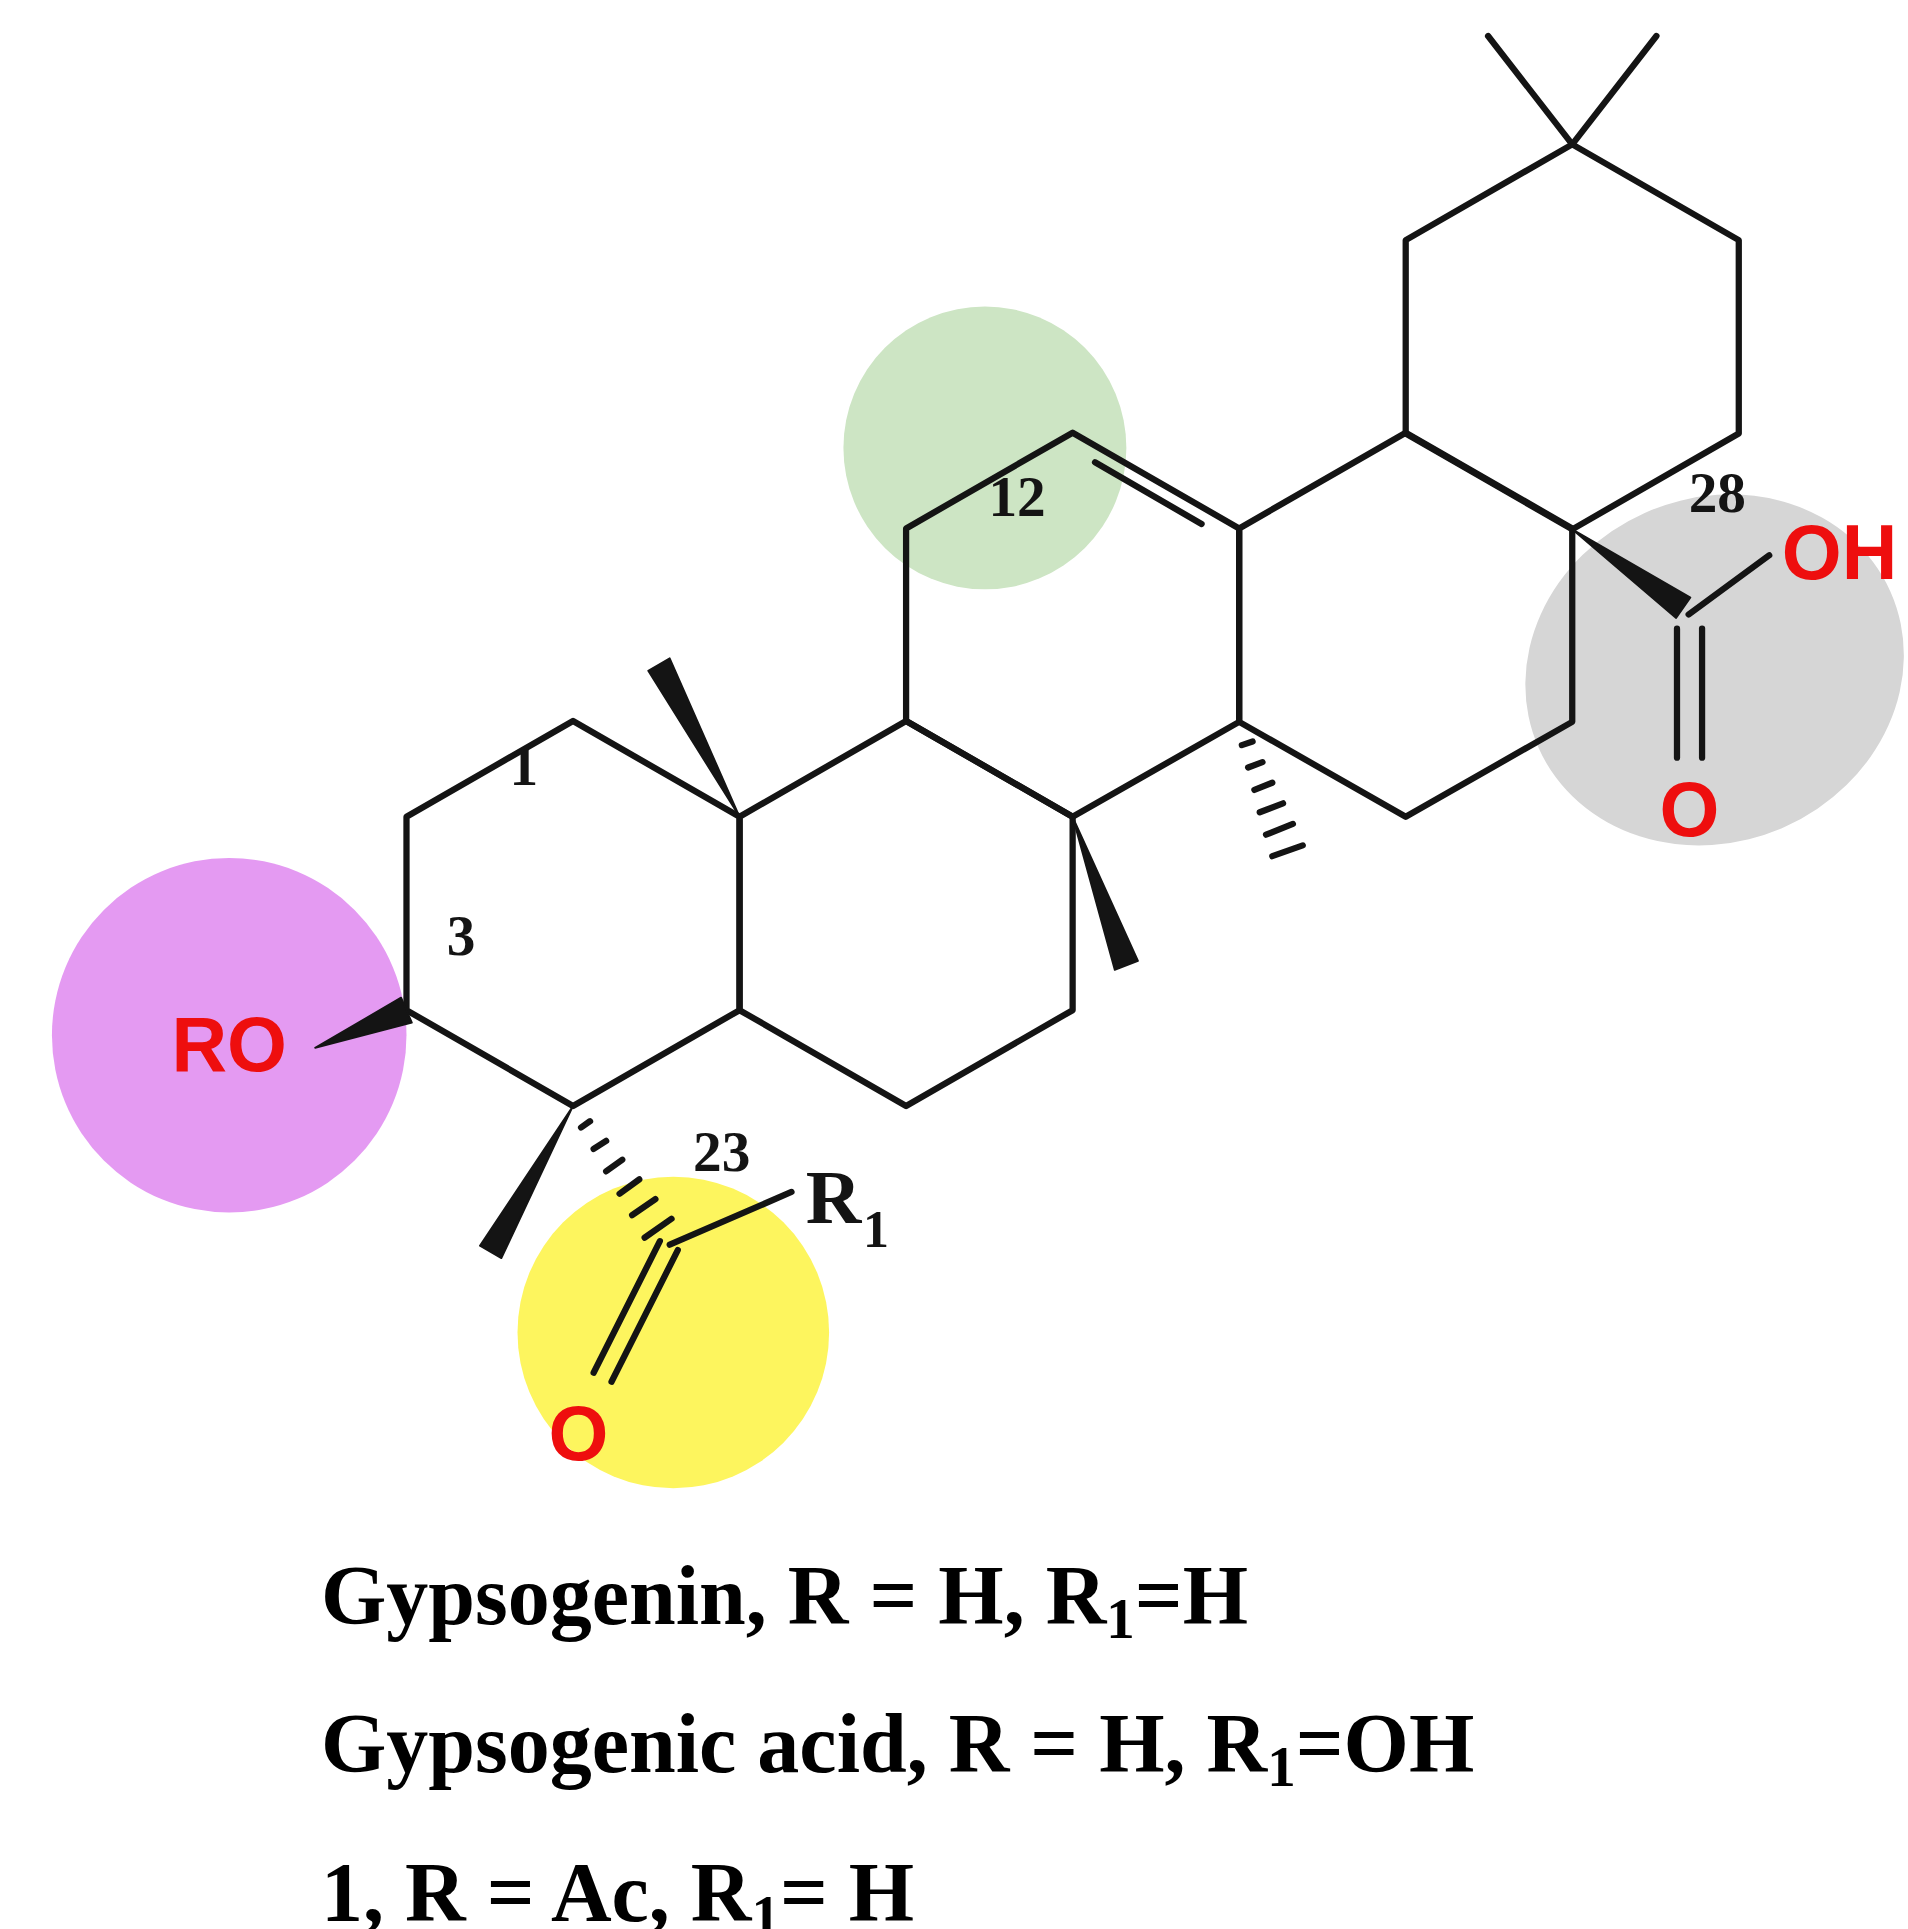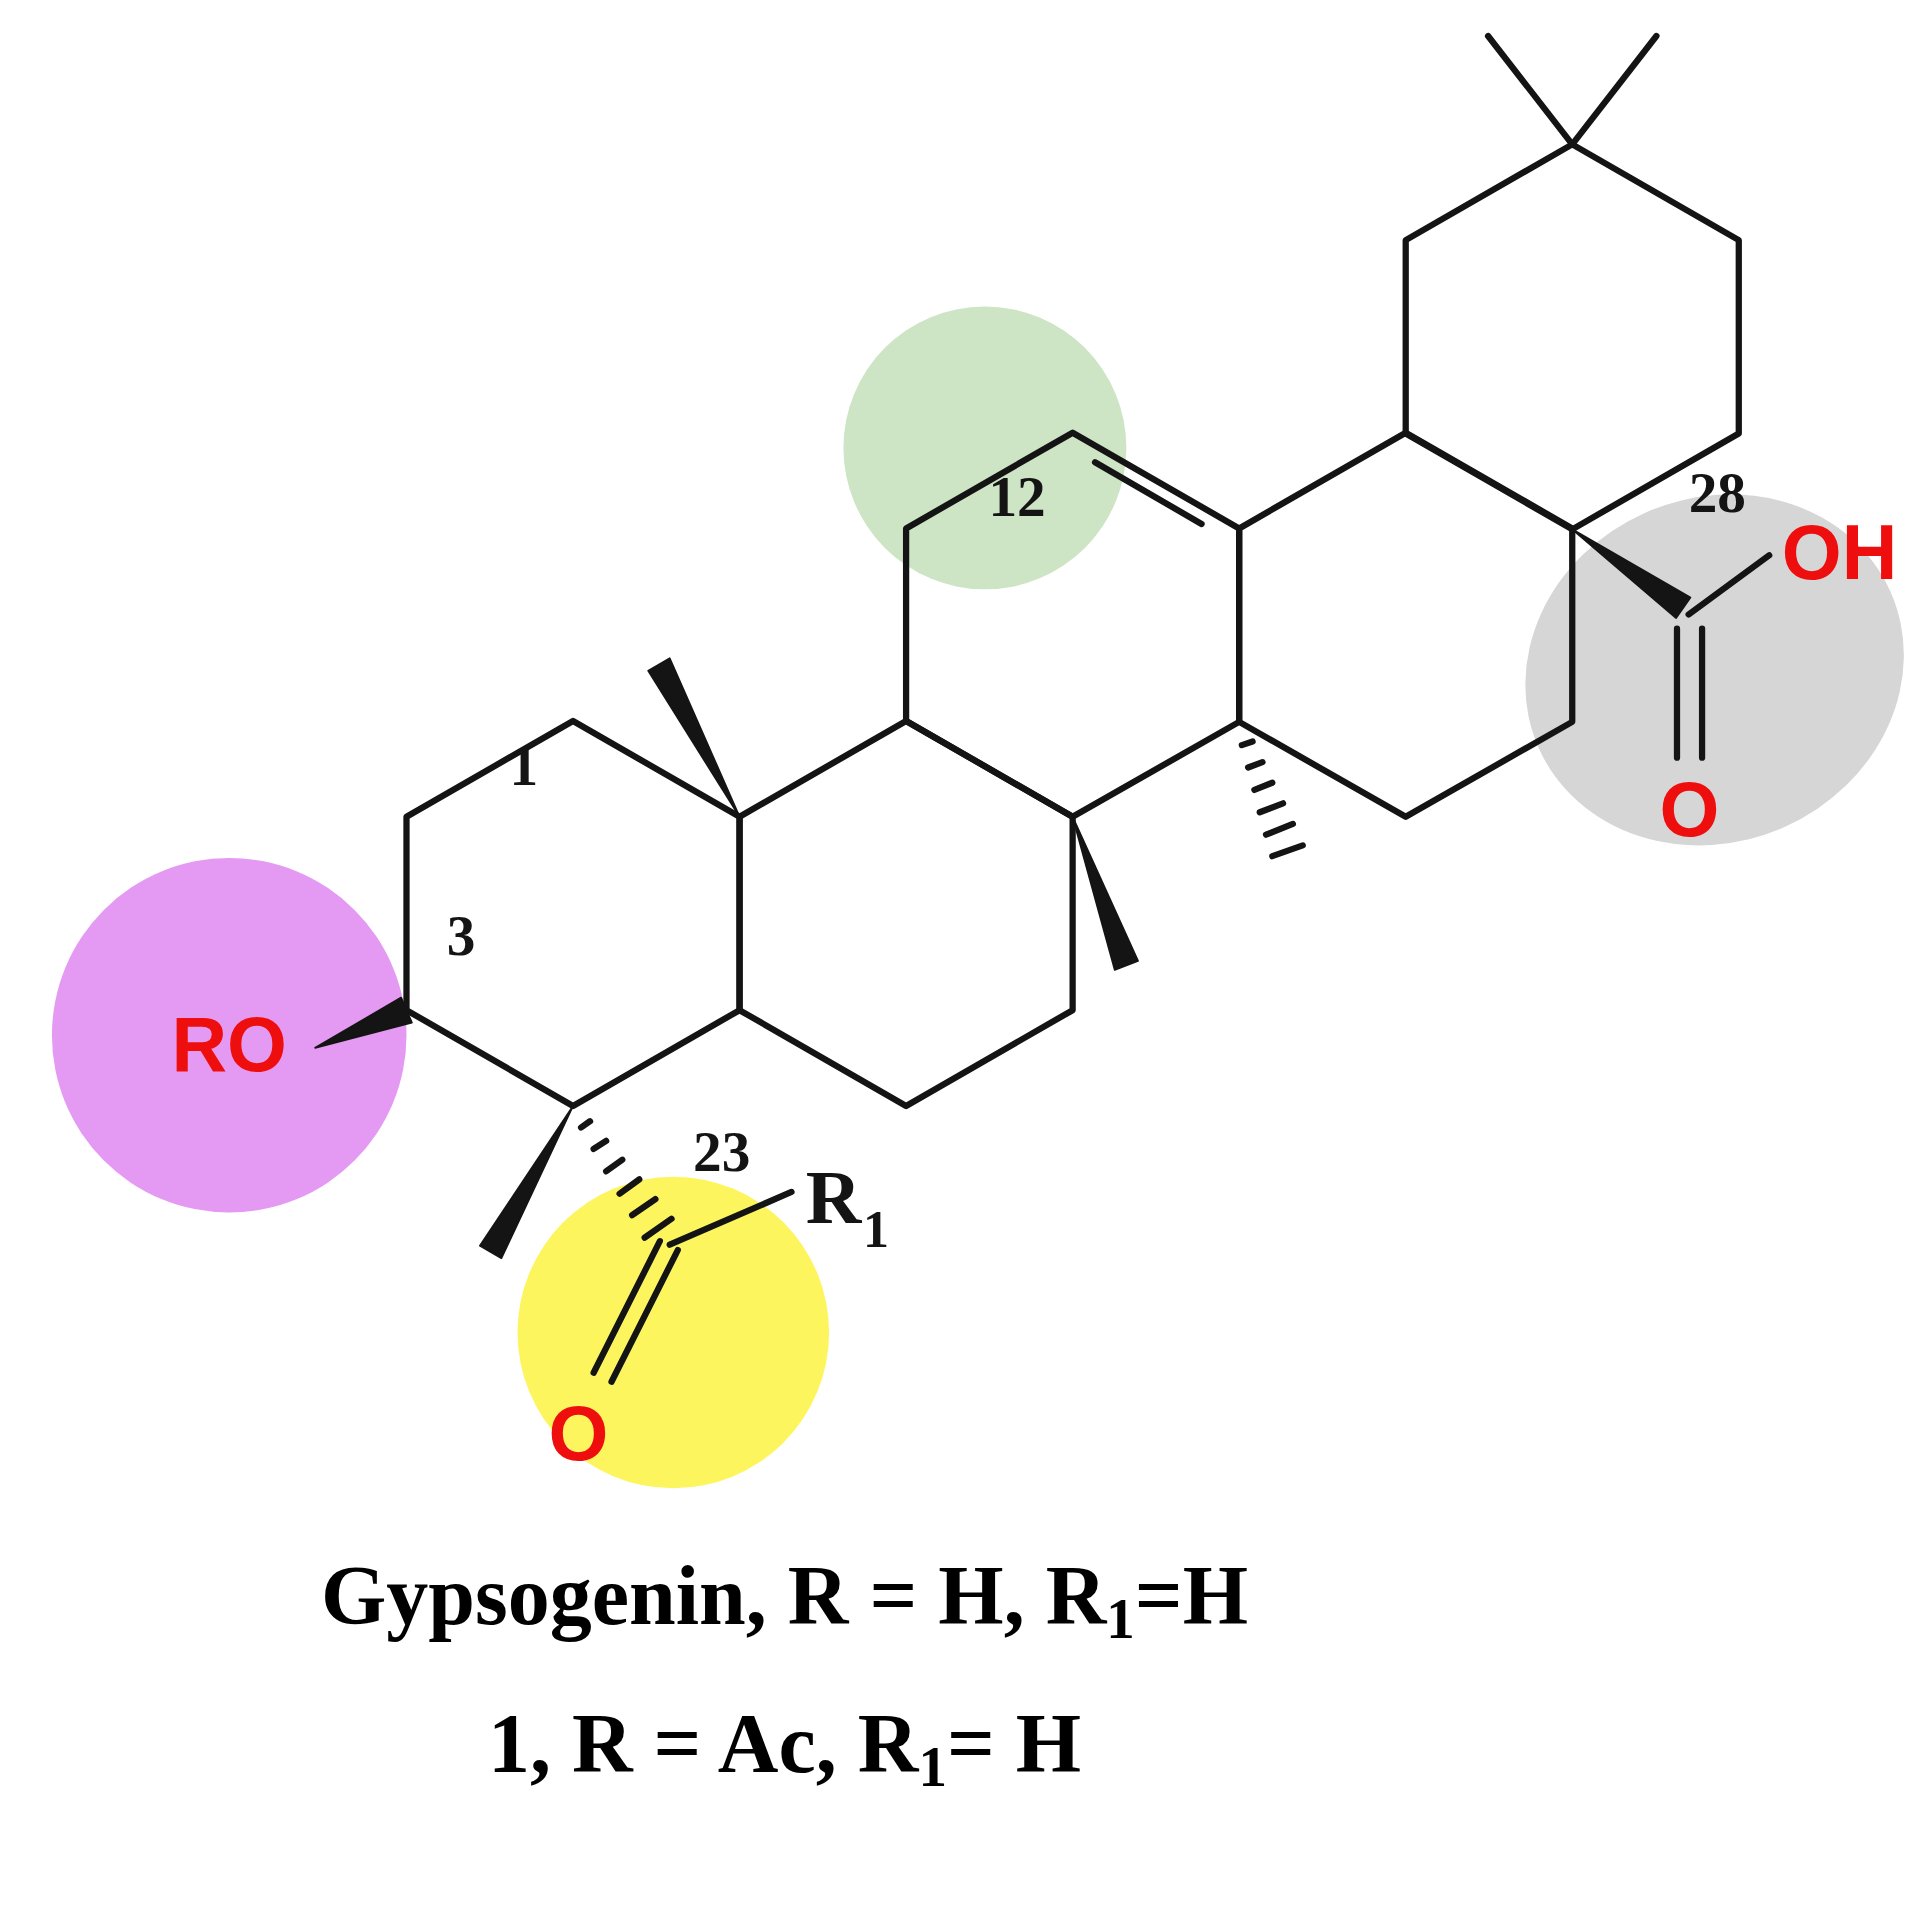--- a/index.html
+++ b/index.html
@@ -7,21 +7,21 @@
         font-family:"Liberation Serif","DejaVu Serif",serif;}
   svg{position:absolute;left:0;top:0;}
   .bond{fill:none;stroke:#141414;stroke-width:7;stroke-linecap:round;stroke-linejoin:round;}
   .wedge{fill:#141414;stroke:#141414;stroke-width:2;stroke-linejoin:round;}
   .hash{stroke:#141414;stroke-width:7;stroke-linecap:round;}
   .num{font:700 64px "Liberation Serif","DejaVu Serif",serif;fill:#141414;}
   .atom{font:700 86px "Liberation Sans","DejaVu Sans",sans-serif;}
   .rlabel{font:700 86px "Liberation Serif","DejaVu Serif",serif;fill:#141414;}
   .rlabel-sub{font:700 58px "Liberation Serif","DejaVu Serif",serif;fill:#141414;}
   .caption{position:absolute;left:321px;top:1533px;color:#000;}
-  .cap-line{font:700 84px "Liberation Serif","DejaVu Serif",serif;line-height:125px;white-space:nowrap;text-align:center;}
+  .cap-line{font:700 84px "Liberation Serif","DejaVu Serif",serif;line-height:125px;white-space:nowrap;}
   .cap-line .sub{font-size:57px;vertical-align:-14.3px;}
 </style>
 </head>
 <body>
 
 <div class="page">
 
   <svg width="1908" height="1929" viewBox="0 0 2131 2154">
 
     <g>
@@ -93,18 +93,21 @@
       <text class="rlabel" x="900" y="1366" text-anchor="start">R</text>
       <text class="rlabel-sub" x="964" y="1392" text-anchor="start">1</text>
     </g>
   </svg>
 
   <div class="caption">
     <div class="cap-line">
       <span>Gypsogenin, R = H, R</span><span class="sub">1</span><span>=H</span>
     </div>
     <div class="cap-line">
+      <span>Gypsogenic acid, R = H, R</span><span class="sub">1</span><span>=OH</span>
+    </div>
+    <div class="cap-line">
       <span>1, R = Ac, R</span><span class="sub">1</span><span>= H</span>
     </div>
   </div>
 
 </div>
 
 
 </body></html>

